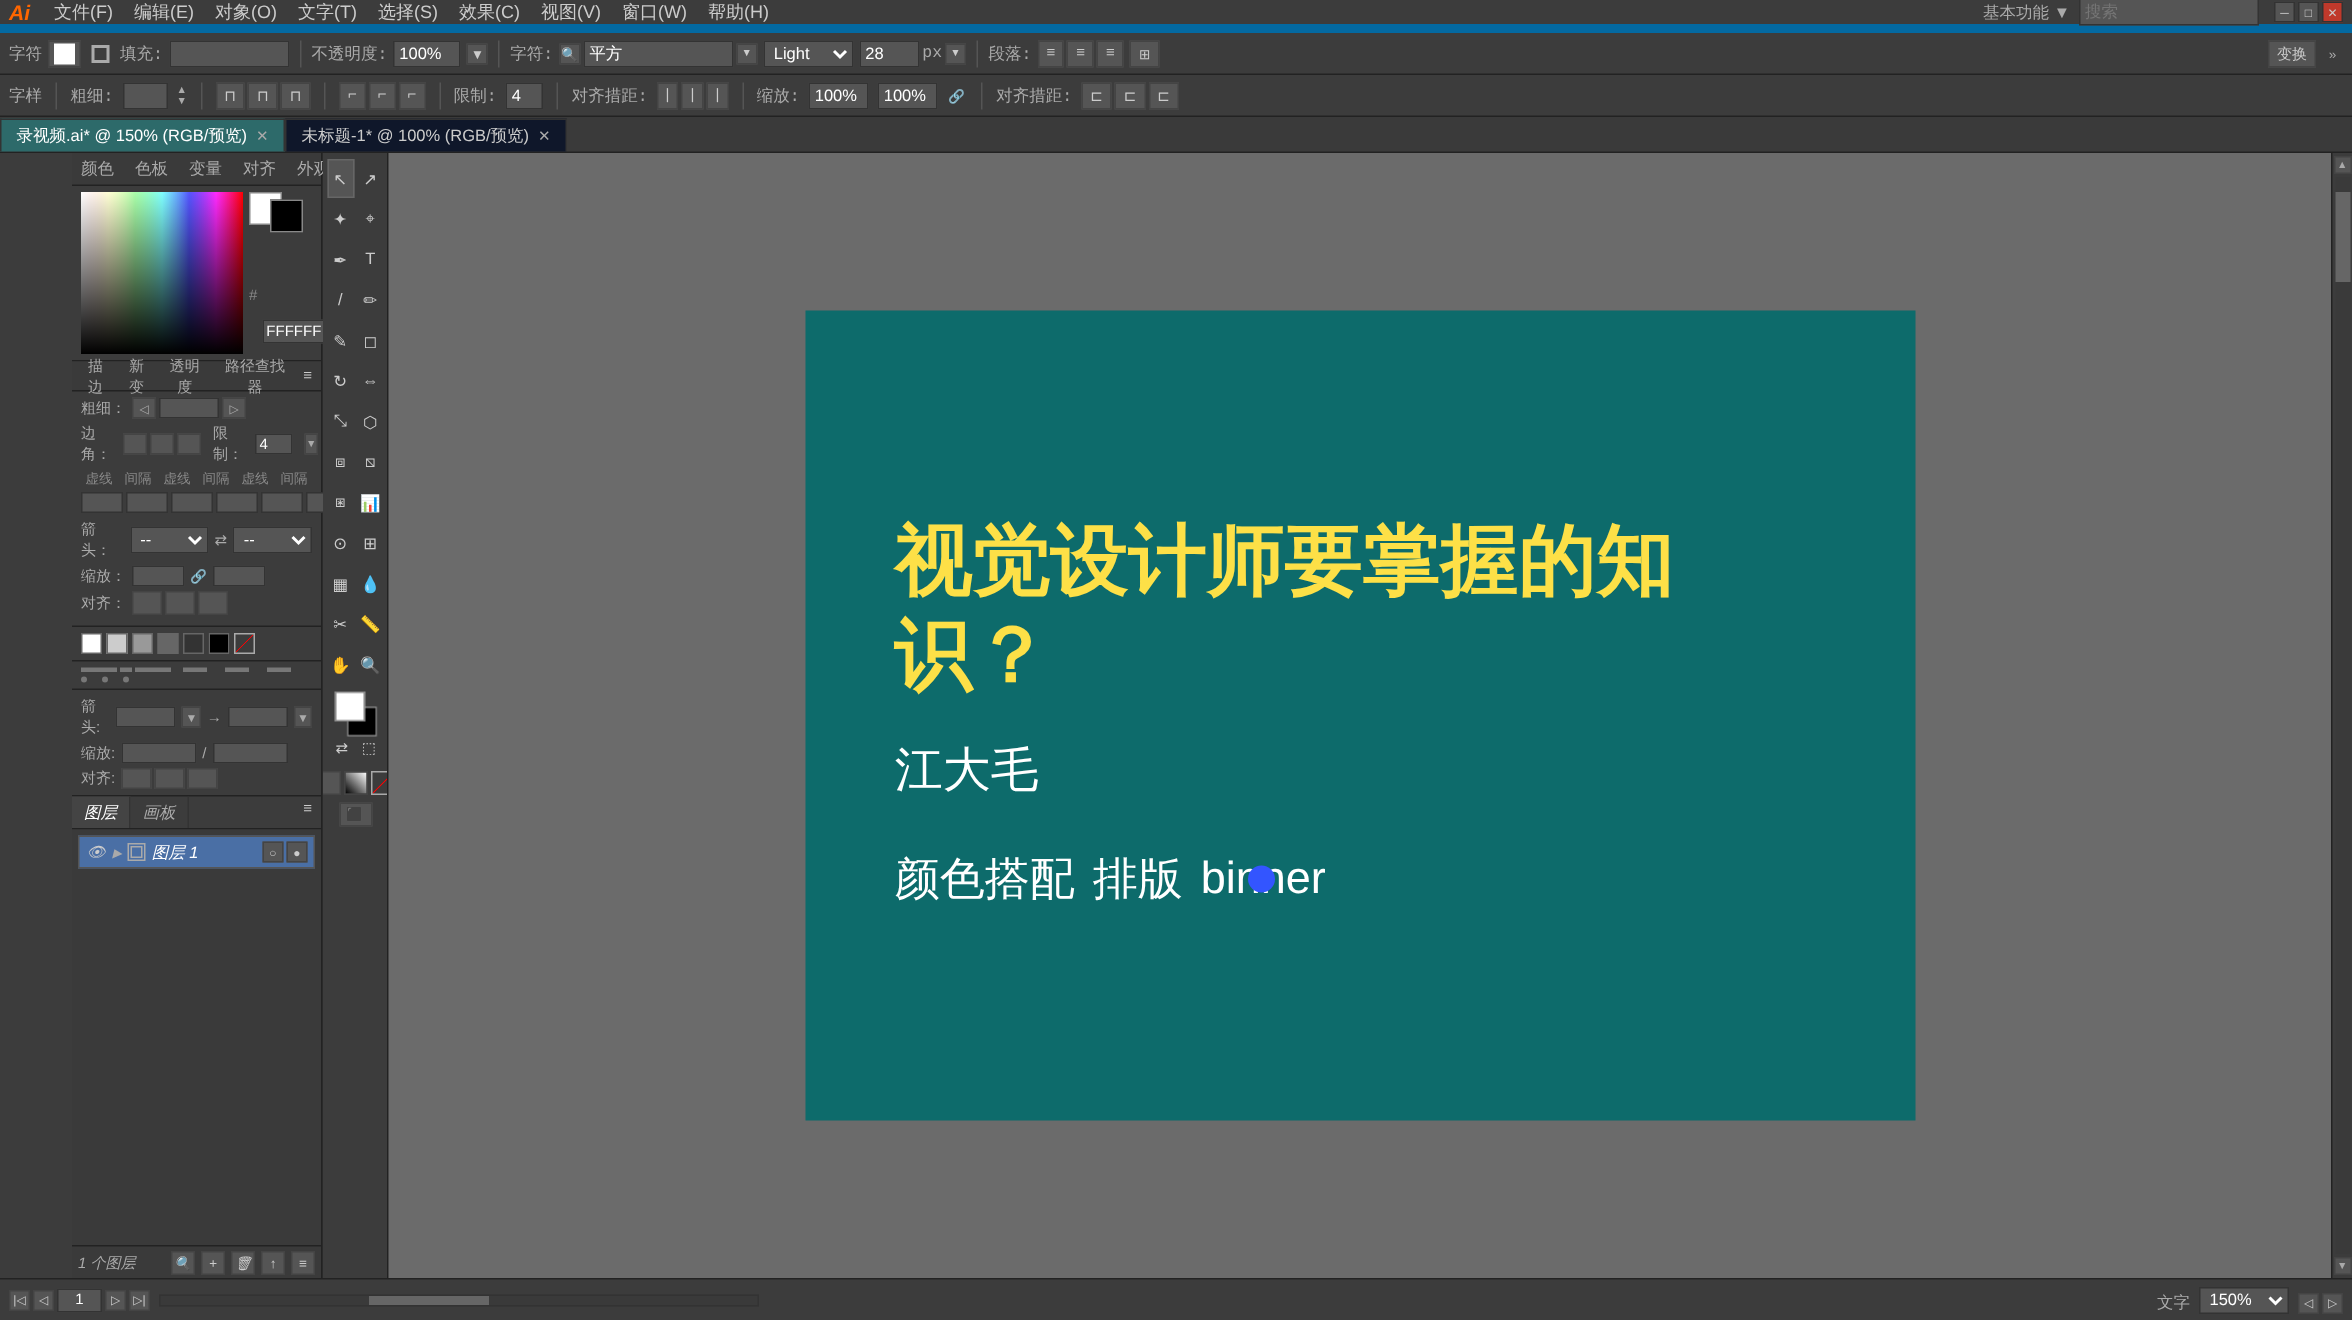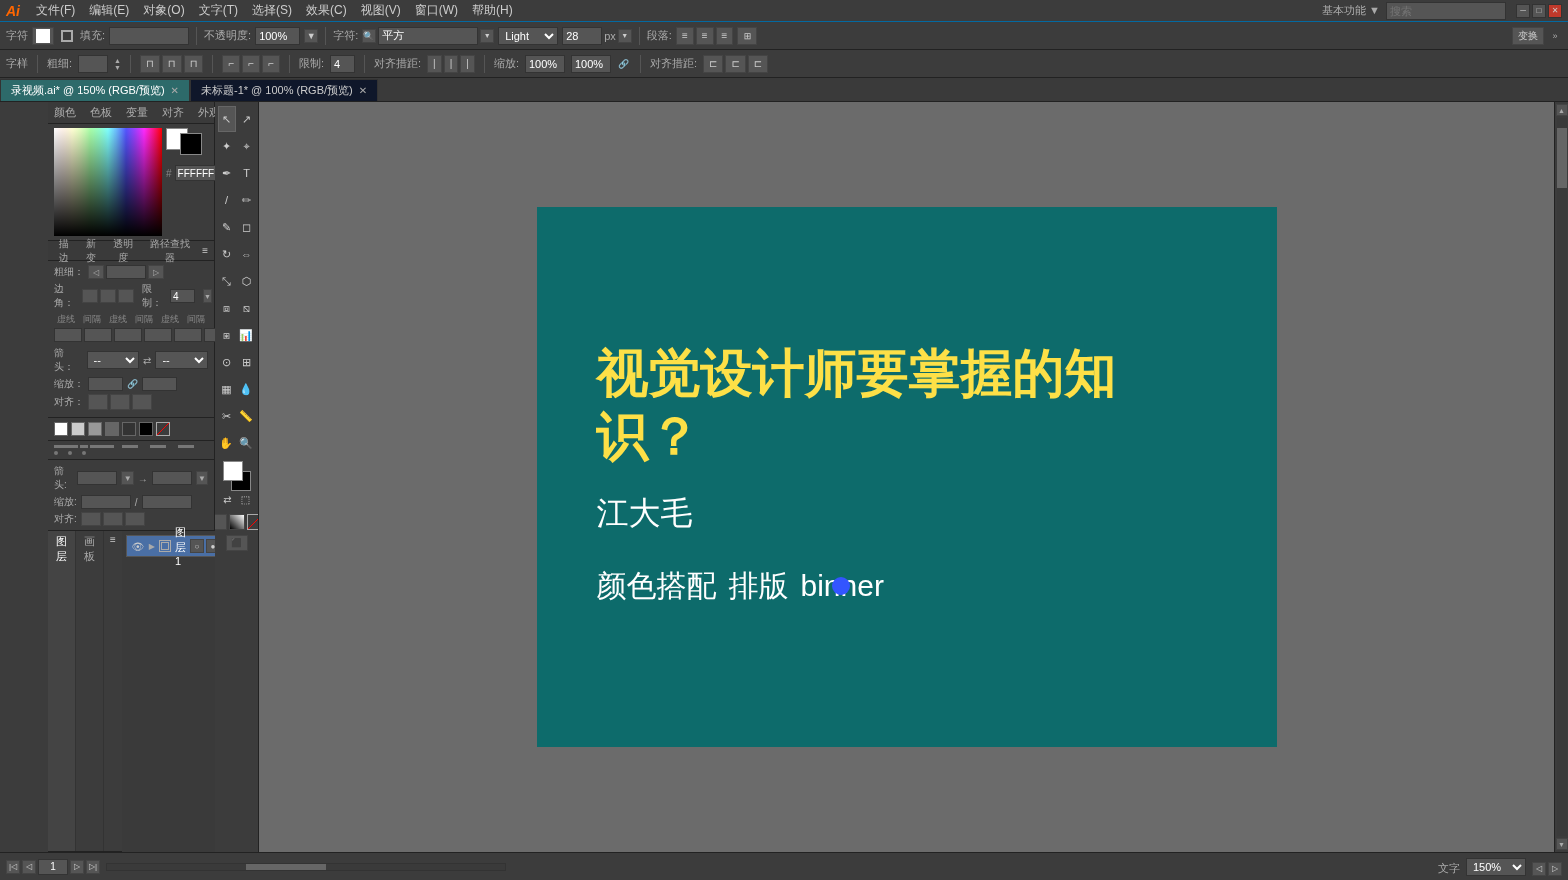--- a/index.html
+++ b/index.html
@@ -15,21 +15,21 @@
 
     
     #top-menu-bar {
       width: 100%;
       height: 22px;
       background: #3c3c3c;
       display: flex;
       align-items: center;
       padding: 0 6px;
       gap: 2px;
-      border-bottom: 1px solid #0369a1;
+      border-bottom: 6px solid #0369a1;
     }
     .ai-logo {
       color: #ff6600;
       font-weight: bold;
       font-size: 14px;
       margin-right: 8px;
       font-style: italic;
     }
     .menu-item {
       padding: 2px 6px;
@@ -72,20 +72,21 @@
       display: flex;
       align-items: center;
       padding: 0 6px;
       gap: 4px;
       border-bottom: 1px solid #222;
     }
     .toolbar-label {
       color: #aaa;
       font-size: 11px;
       white-space: nowrap;
+      font-family: Liberation Mono, monospace;
     }
     .toolbar-input {
       height: 18px;
       background: #555;
       border: 1px solid #333;
       color: #fff;
       font-size: 11px;
       padding: 0 3px;
       outline: none;
     }
@@ -269,20 +270,21 @@
     .hex-label { color: #888; font-size: 10px; }
     .hex-input {
       width: 60px;
       height: 16px;
       background: #555;
       border: 1px solid #333;
       color: #fff;
       font-size: 10px;
       padding: 0 2px;
       outline: none;
+      margin-top: 48px;
     }
 
     
     .stroke-panel {
       padding: 4px 6px;
       border-bottom: 1px solid #222;
     }
     .stroke-row {
       display: flex;
       align-items: center;
@@ -299,21 +301,22 @@
       color: #fff;
       font-size: 10px;
       padding: 0 2px;
       outline: none;
     }
 
     
     #layers-panel {
       flex: 1;
       display: flex;
-      flex-direction: row;
+      flex-direction: column;
+      font-style: italic;
     }
     .layers-header-tabs {
       display: flex;
       border-bottom: 1px solid #222;
     }
     .layers-tab {
       padding: 3px 8px;
       font-size: 11px;
       color: #aaa;
       cursor: pointer;

